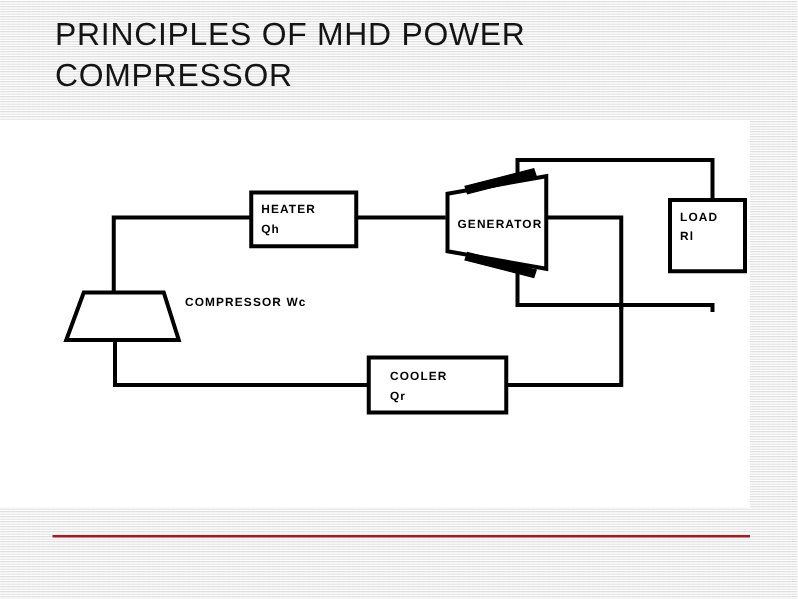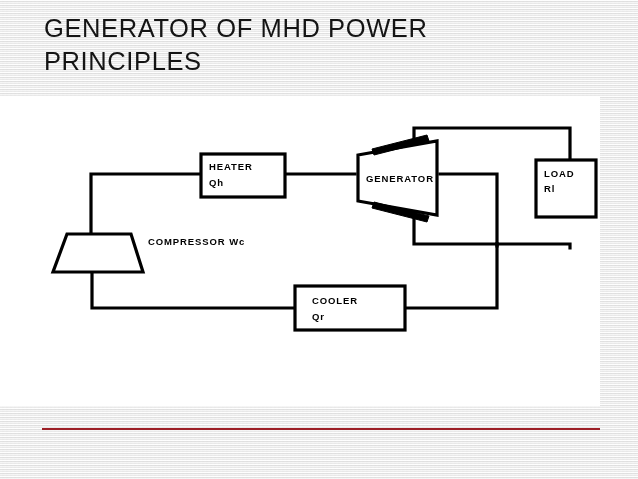--- a/index.html
+++ b/index.html
@@ -101,22 +101,22 @@
     letter-spacing: 0.9px;
     fill: #000000;
   }
 </style>
 </head>
 <body>
 
 <div class="slide">
 
   <div class="title-block">
-    <div class="title-line">GENERATOR OF MHD POWER</div>
-    <div class="title-line">PRINCIPLES</div>
+    <div class="title-line">PRINCIPLES OF MHD POWER</div>
+    <div class="title-line">COMPRESSOR</div>
   </div>
 
   <div class="divider-thin"></div>
   <div class="divider-thick"></div>
 
   <div class="canvas">
     <svg width="600" height="310" viewBox="0 0 600 310" xmlns="http://www.w3.org/2000/svg">
 
       <g stroke="#000000" fill="none" stroke-width="3.2" stroke-linecap="square" stroke-linejoin="miter">
 

